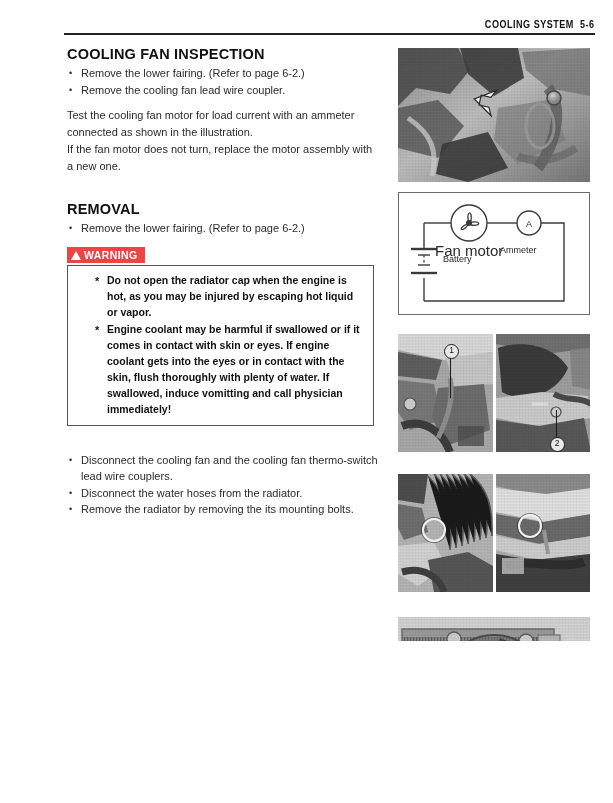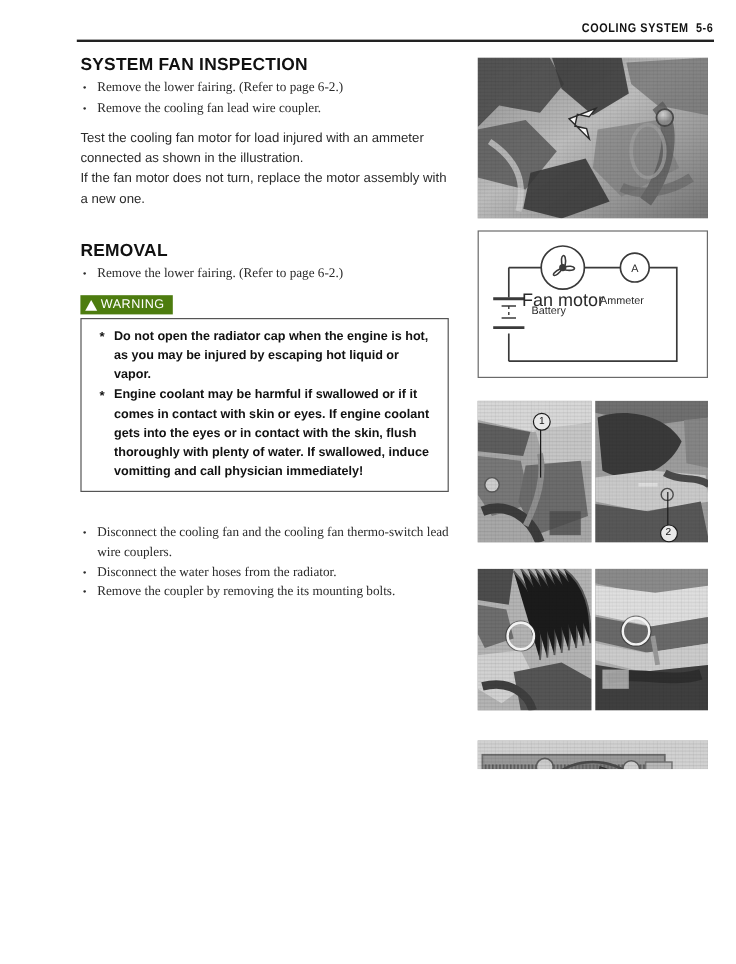--- a/index.html
+++ b/index.html
@@ -72,21 +72,20 @@
     margin: 0;
     padding: 0;
   }
   ul.bullets > li {
     position: relative;
     padding-left: 14px;
     font-size: 11px;
     line-height: 16.5px;
     color: #2b2b2b;
     margin-bottom: 0px;
-    font-family: Liberation Serif, serif;
   }
   ul.bullets > li::before {
     content: "\2022";
     position: absolute;
     left: 2px;
     top: 0;
     font-size: 9px;
     color: #2b2b2b;
   }
   .body-para {
@@ -113,41 +112,41 @@
 
   
   .warning-wrap {
     position: relative;
     width: 307px;
   }
   .warning-badge {
     display: inline-flex;
     align-items: center;
     gap: 3px;
-    background: #4d7c0f;
+    background: #ef4444;
     color: #fff;
     padding: 2px 7px 2px 4px;
     font-size: 10.5px;
-    font-weight: normal;
+    font-weight: bold;
     letter-spacing: 0.4px;
     line-height: 12px;
   }
   .warn-tri {
     display: inline-block;
     width: 0;
     height: 0;
     border-left: 5px solid transparent;
     border-right: 5px solid transparent;
     border-bottom: 9px solid #fff;
     position: relative;
   }
   .warning-body {
     border: 1px solid #555;
     margin-top: 1px;
-    padding: 6px 10px 7px 12px;
+    padding: 6px 10px 7px 24px;
   }
   ul.warn-list {
     list-style: none;
     margin: 0;
     padding: 0;
   }
   ul.warn-list > li {
     position: relative;
     padding-left: 15px;
     font-size: 10.5px;
@@ -252,30 +251,30 @@
 
   <div class="page-header">
     <div class="hdr-text">
       <span>COOLING SYSTEM</span>&nbsp;&nbsp;<span>5-6</span>
     </div>
     <div class="hdr-rule"></div>
   </div>
 
   <div class="left-col">
 
-    <h1 class="sec-title">SYSTEM FAN INSPECTION</h1>
+    <h1 class="sec-title">COOLING FAN INSPECTION</h1>
 
     <ul class="bullets">
       <li>Remove the lower fairing. (Refer to page 6-2.)</li>
       <li>Remove the cooling fan lead wire coupler.</li>
     </ul>
 
     <div class="gap-sm"></div>
 
-    <p class="body-para">Test the cooling fan motor for load injured with an ammeter connected as shown in the illustration.</p>
+    <p class="body-para">Test the cooling fan motor for load current with an ammeter connected as shown in the illustration.</p>
     <p class="body-para">If the fan motor does not turn, replace the motor assembly with a new one.</p>
 
     <div class="gap-lg"></div>
 
     <h1 class="sec-title removal-title">REMOVAL</h1>
 
     <ul class="bullets">
       <li>Remove the lower fairing. (Refer to page 6-2.)</li>
     </ul>
 
@@ -292,21 +291,21 @@
           <li>Engine coolant may be harmful if swallowed or if it comes in contact with skin or eyes. If engine coolant gets into the eyes or in contact with the skin, flush thoroughly with plenty of water. If swallowed, induce vomitting and call physician immediately!</li>
         </ul>
       </div>
     </div>
 
     <div class="gap-md"></div>
 
     <ul class="bullets">
       <li style="margin-top:9px">Disconnect the cooling fan and the cooling fan thermo-switch lead wire couplers.</li>
       <li>Disconnect the water hoses from the radiator.</li>
-      <li>Remove the coupler by removing the its mounting bolts.</li>
+      <li>Remove the radiator by removing the its mounting bolts.</li>
     </ul>
 
     <div style="height:70px"></div>
 
   </div>
 
   <div class="right-col">
 
     <div class="fig photo grain" style="height:134px">
       <svg width="192" height="134" viewBox="0 0 192 134">

